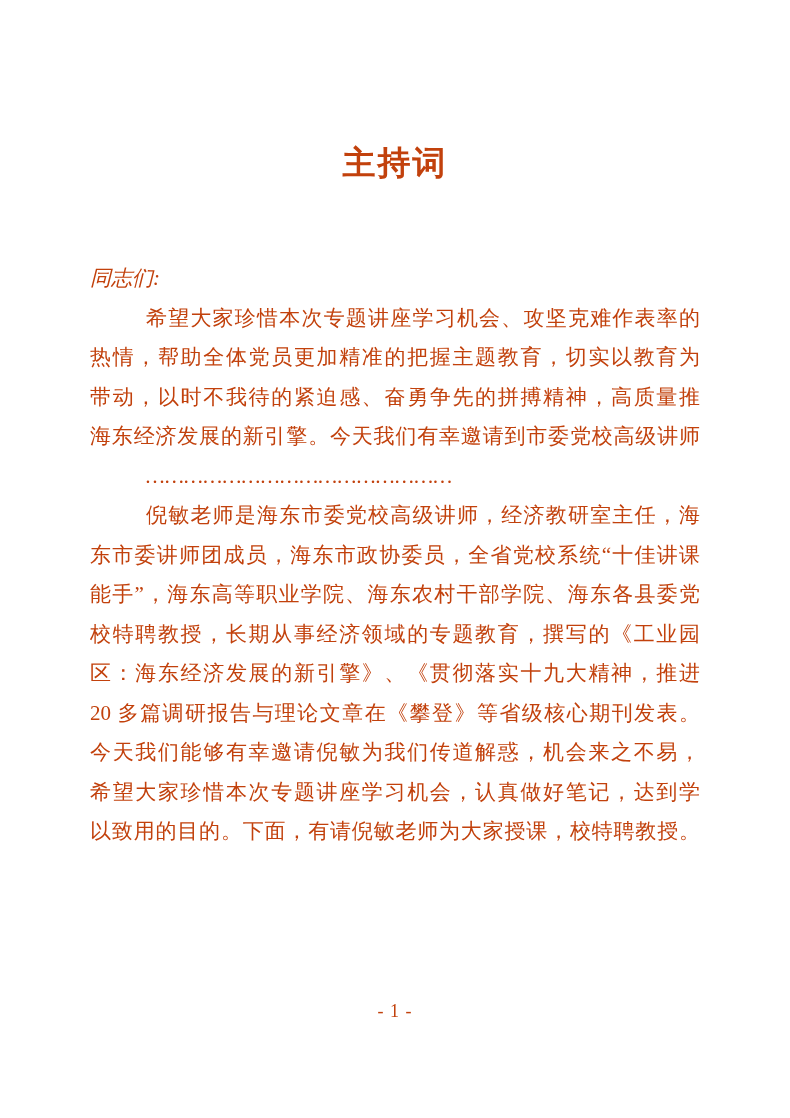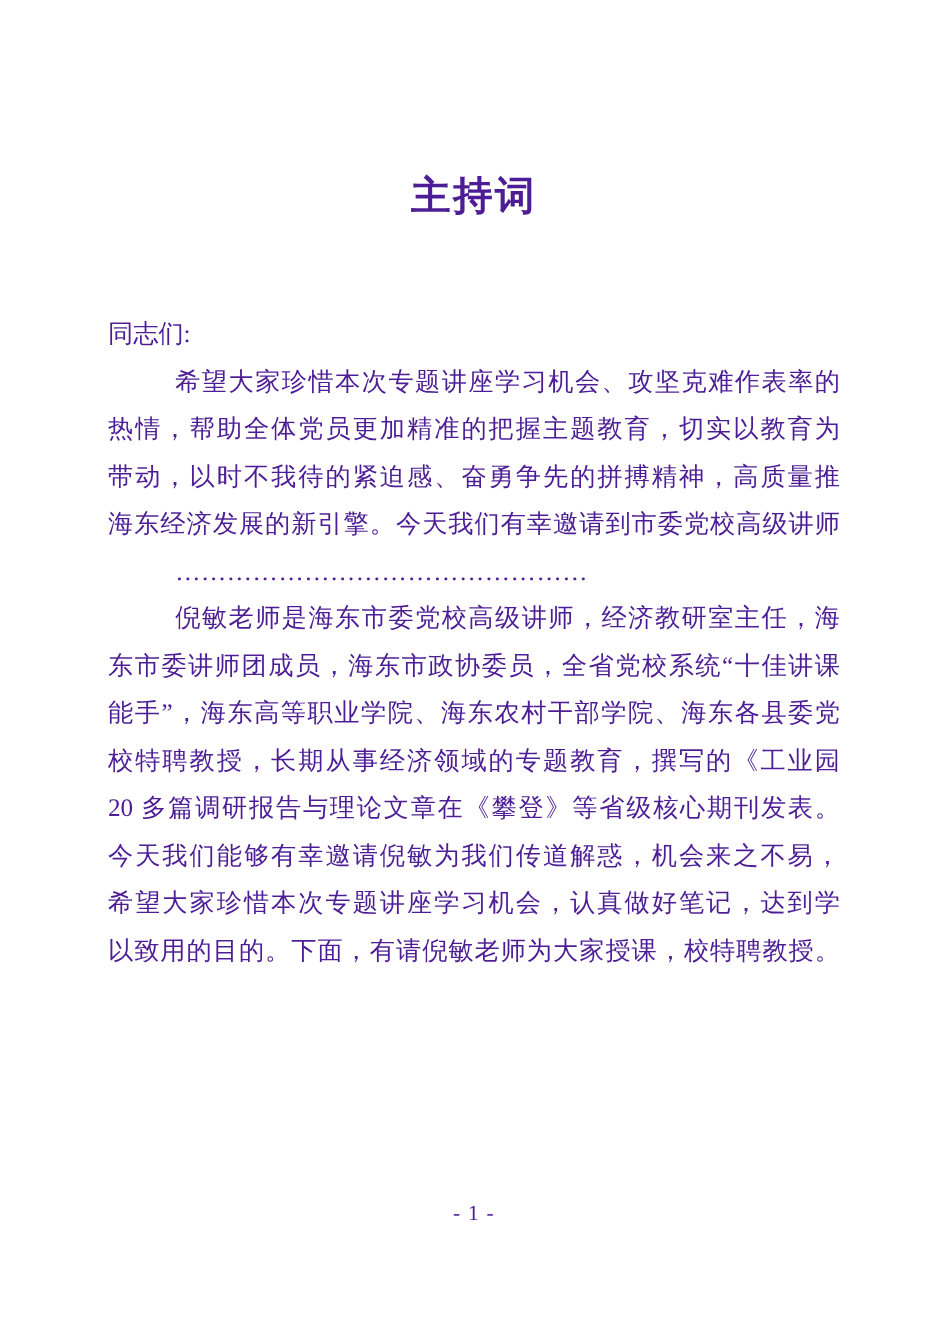--- a/index.html
+++ b/index.html
@@ -5,21 +5,21 @@
   html, body {
     margin: 0;
     padding: 0;
     background: #ffffff;
   }
   .page {
     position: relative;
     width: 790px;
     height: 1118px;
     background: #ffffff;
-    color: #4c1d95;
+    color: #c2410c;
     font-family: "Liberation Serif", "DejaVu Serif", serif;
     overflow: hidden;
   }
   .doc-title {
     position: absolute;
     top: 141px;
     left: 0;
     width: 790px;
     text-align: center;
     font-size: 33px;
@@ -45,20 +45,21 @@
   .line {
     height: 39.5px;
     overflow: hidden;
     text-align: justify;
     text-align-last: justify;
     white-space: nowrap;
   }
   .line.plain {
     text-align: right;
     text-align-last: left;
+    font-style: italic;
   }
   .line.indent {
     padding-left: 56px;
   }
   .separator {
     letter-spacing: 0.5px;
   }
   .page-footer {
     position: absolute;
     top: 1001px;
@@ -84,20 +85,21 @@
     <div class="line">热情，帮助全体党员更加精准的把握主题教育，切实以教育为</div>
     <div class="line">带动，以时不我待的紧迫感、奋勇争先的拼搏精神，高质量推</div>
     <div class="line">海东经济发展的新引擎。今天我们有幸邀请到市委党校高级讲师</div>
 
     <div class="line plain indent separator">…………………………………………</div>
 
     <div class="line indent">倪敏老师是海东市委党校高级讲师，经济教研室主任，海</div>
     <div class="line">东市委讲师团成员，海东市政协委员，全省党校系统“十佳讲课</div>
     <div class="line">能手”，海东高等职业学院、海东农村干部学院、海东各县委党</div>
     <div class="line">校特聘教授，长期从事经济领域的专题教育，撰写的《工业园</div>
+    <div class="line">区：海东经济发展的新引擎》、《贯彻落实十九大精神，推进</div>
     <div class="line">20 多篇调研报告与理论文章在《攀登》等省级核心期刊发表。</div>
     <div class="line">今天我们能够有幸邀请倪敏为我们传道解惑，机会来之不易，</div>
     <div class="line">希望大家珍惜本次专题讲座学习机会，认真做好笔记，达到学</div>
     <div class="line">以致用的目的。下面，有请倪敏老师为大家授课，校特聘教授。</div>
   </div>
 
   <div class="page-footer">- 1 -</div>
 
 </div>
 

